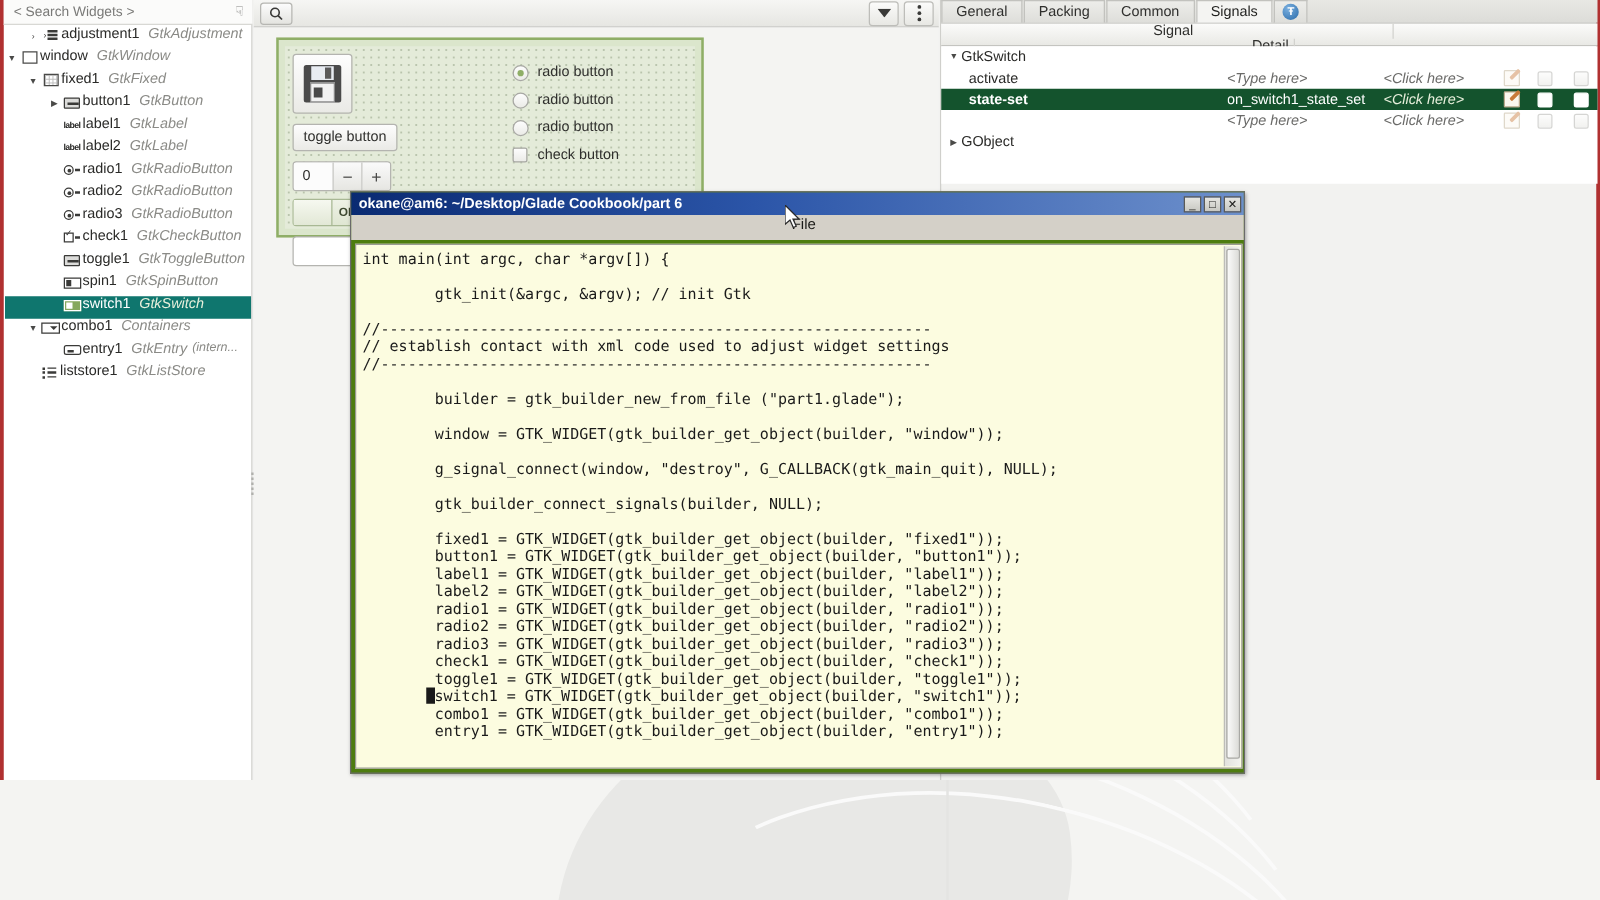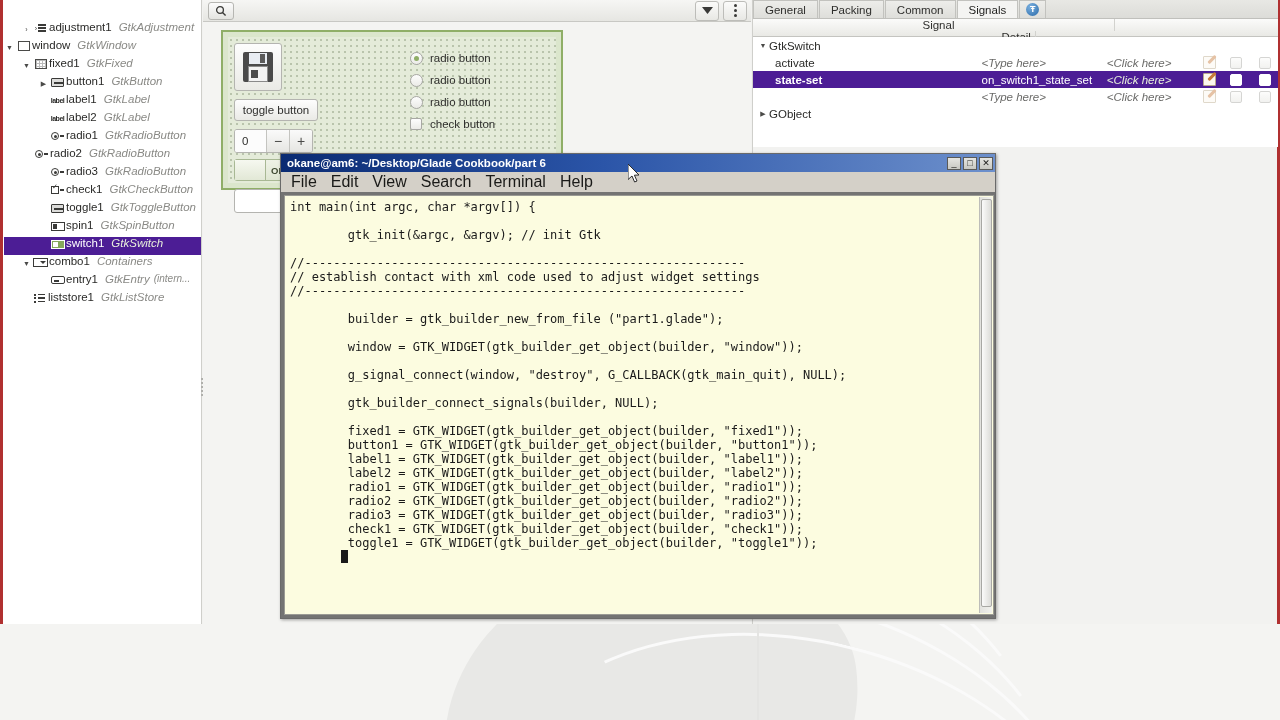--- a/index.html
+++ b/index.html
@@ -71,21 +71,21 @@
     overflow: hidden;
   }
   .tree-row {
     position: relative;
     height: 18px;
     display: flex; 
     font-size: 11.5px;
     color: #2a2a28;
     white-space: nowrap;
   }
-  .tree-row.selected { background: #4c1d95; color: #ffffff; }
+  .tree-row.selected { background: #0f766e; color: #ffffff; }
   .tree-row.selected .type { color: #e8f0dc; }
   .tw-arrow {
     width: 11px; flex: 0 0 11px;
     font-size: 7px; color: #4a4a48; text-align: center; line-height: 18px;
   }
   .tree-row.selected .tw-arrow { color: #ffffff; }
   .tw-icon {
     width: 17px; flex: 0 0 17px; height: 14px;
     display: flex; align-items: center; justify-content: center;
   }
@@ -290,21 +290,21 @@
   }
   .sig-head div { height: 18px; display:flex; align-items:center; padding-left: 6px; border-right: 1px solid #d2d2ce; }
   .c-signal { width: 198px; }
   .c-detail { width: 40px; }
   .c-handler { width: 131px; }
   .c-userdata { width: 96px; }
   .c-swap { width: 33px; }
   .c-after { width: 27px; border-right: none !important; }
   .sig-body { position: absolute; left: 0; top: 37px; width: 525px; height: 110px; background: #ffffff; }
   .sig-row { height: 17px; display: flex; align-items: center; font-size: 11.5px; color: #2a2a28; }
-  .sig-row.selected { background: #4c1d95; color: #ffffff; }
+  .sig-row.selected { background: #14532d; color: #ffffff; }
   .sig-row .cell { height: 17px; display:flex; align-items:center; overflow:hidden; white-space:nowrap; }
   .grp-arrow { width: 12px; text-align:center; font-size: 7px; color: #4a4a48; }
   .italic-gray { font-style: italic; color: #6a6a68; }
   .sig-row.selected .italic-gray { color: #e8f0dc; }
   .handler-set { color: #4a4a48; }
   .sig-row.selected .handler-set { color: #ffffff; }
   .pencil {
     width: 13px; height: 13px; border: 1px solid #b9a98c; background: #fbf7ee;
     position: relative; border-radius: 1px;
   }
@@ -317,21 +317,21 @@
   .boxchk {
     width: 12px; height: 12px; border: 1px solid #b4b4b0; border-radius: 2px;
     background: linear-gradient(to bottom,#fbfbfa,#e8e8e4);
   }
   .sig-row.selected .boxchk { background: #ffffff; border-color: #ffffff; }
   .boxchk.dim { opacity: 0.55; }
 
   
   .terminal {
     position: absolute; left: 280px; top: 153px; width: 716px; height: 466px;
-    background: #737373;
+    background: #4d7c0f;
     border: 1px solid #6a6a6a;
     box-shadow: 1px 1px 3px rgba(0,0,0,0.35);
   }
   .term-title {
     height: 18px;
     background: linear-gradient(to right, #0a2a72 0%, #2b55a8 45%, #6d90cc 100%);
     display: flex; align-items: center; justify-content: space-between;
     padding: 0 2px 0 6px;
   }
   .term-title .t {
@@ -341,21 +341,21 @@
   .wbtn {
     width: 14px; height: 13px;
     background: linear-gradient(to bottom,#e6e6e2,#c8c8c2);
     border: 1px solid #5a5a58;
     display:flex; align-items:center; justify-content:center;
     font-size: 9px; color: #1a1a18; line-height: 1;
   }
   .term-menu {
     height: 20px; background: #d4d0c8;
     display: flex; align-items: center; padding-left: 10px; gap: 14px;
-    font-size: 16px; color: #1a1a18;
+    font-size: 12px; color: #1a1a18; flex-direction: column;
   }
   .term-body {
     position: absolute; left: 3px; top: 41px; width: 710px; height: 420px;
     background: #fcfce0;
     border: 1px solid #9a9a94;
     overflow: hidden;
   }
   .term-text {
     position: absolute; left: 5px; top: 4px; right: 16px;
     font-family: "DejaVu Sans Mono", monospace;
@@ -392,20 +392,24 @@
     <div class="wm-arc wm-a2"></div>
     <div class="wm-arc wm-a3"></div>
     <div class="wm-arc wm-a4"></div>
     <div class="wm-edge"></div>
   </div>
 
   <div class="glade-window">
 
     <div class="sidebar">
       <div class="sidebar-accent"></div>
+      <div class="search-widgets">
+        <span>&lt; Search Widgets &gt;</span>
+        <span class="sw-icon">☟</span>
+      </div>
       <div class="tree" id="tree">
           <div class="tree-row" style="padding-left: 17px;">
             <span class="tw-arrow">›</span>
             <span class="tw-icon">
               <span class="ic-adj">
                 <span class="ar">›</span>
                 <span class="bars">
                   <i></i>
                   <i></i>
                   <i></i>
@@ -459,21 +463,21 @@
             <span class="tw-arrow"></span>
             <span class="tw-icon">
               <span class="ic-radio">
                 <span class="circ"></span>
                 <span class="dash"></span>
               </span>
             </span>
             <span class="tw-name">radio1</span>
             <span class="type">GtkRadioButton</span>
           </div>
-          <div class="tree-row" style="padding-left: 18px;">
+          <div class="tree-row" style="padding-left: 34px;">
             <span class="tw-arrow"></span>
             <span class="tw-icon">
               <span class="ic-radio">
                 <span class="circ"></span>
                 <span class="dash"></span>
               </span>
             </span>
             <span class="tw-name">radio2</span>
             <span class="type">GtkRadioButton</span>
           </div>
@@ -791,21 +795,23 @@
 
         fixed1 = GTK_WIDGET(gtk_builder_get_object(builder, "fixed1"));
         button1 = GTK_WIDGET(gtk_builder_get_object(builder, "button1"));
         label1 = GTK_WIDGET(gtk_builder_get_object(builder, "label1"));
         label2 = GTK_WIDGET(gtk_builder_get_object(builder, "label2"));
         radio1 = GTK_WIDGET(gtk_builder_get_object(builder, "radio1"));
         radio2 = GTK_WIDGET(gtk_builder_get_object(builder, "radio2"));
         radio3 = GTK_WIDGET(gtk_builder_get_object(builder, "radio3"));
         check1 = GTK_WIDGET(gtk_builder_get_object(builder, "check1"));
         toggle1 = GTK_WIDGET(gtk_builder_get_object(builder, "toggle1"));
-       </span><span class="cursor-block"></span></div>
+       </span><span class="cursor-block"></span><span id="code-b">switch1 = GTK_WIDGET(gtk_builder_get_object(builder, "switch1"));
+        combo1 = GTK_WIDGET(gtk_builder_get_object(builder, "combo1"));
+        entry1 = GTK_WIDGET(gtk_builder_get_object(builder, "entry1"));</span></div>
       <div class="term-scroll">
         <div class="term-thumb"></div>
       </div>
     </div>
   </div>
 
   <svg class="pointer" viewBox="0 0 14 20">
     <polygon points="0,0 0,15.5 4,12 6.6,18 9,17 6.4,11.2 11,11" fill="#ffffff" stroke="#2a2a2a" stroke-width="1"></polygon>
   </svg>
 

